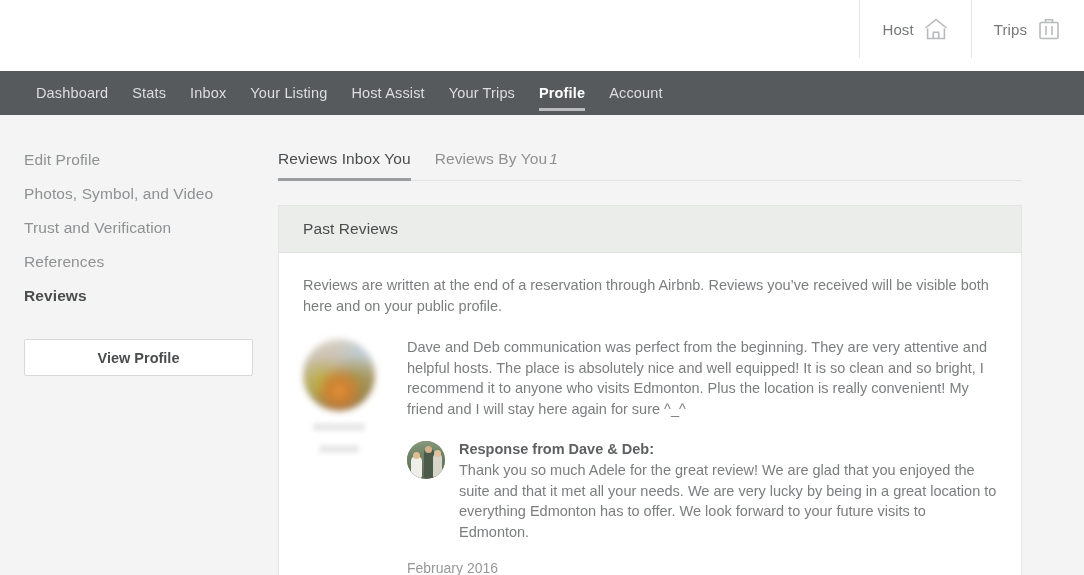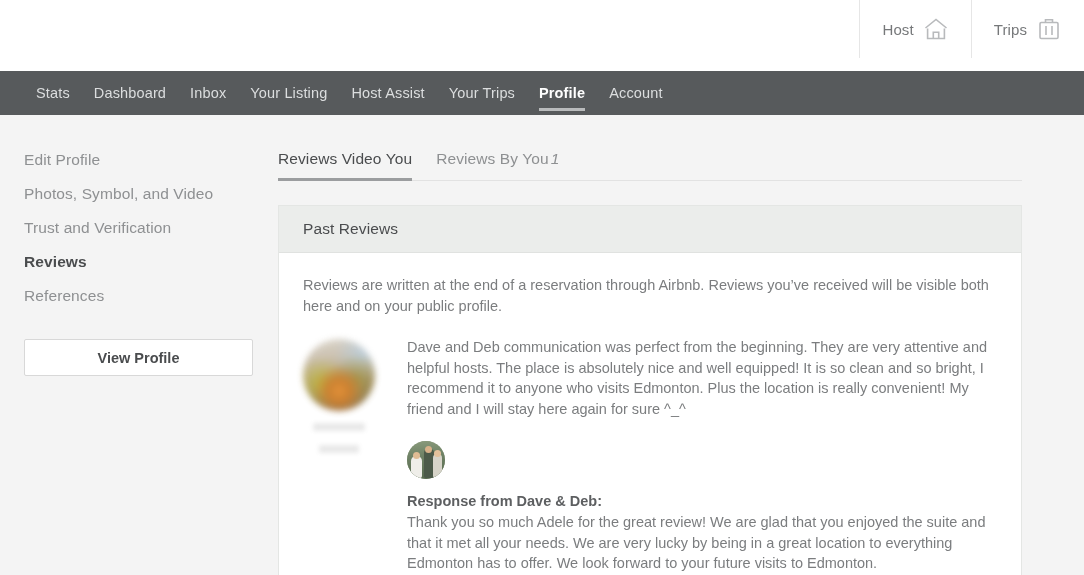--- a/index.html
+++ b/index.html
@@ -225,21 +225,20 @@
     color: #7b7d7f;
     margin: 0;
     max-width: 600px;
   }
 
   .response {
     display: flex;
     gap: 14px;
     margin-top: 22px;
     padding-left: 0;
-    flex-direction: column;
   }
   .response-avatar {
     width: 38px;
     height: 38px;
     flex: 0 0 38px;
     border-radius: 50%;
     overflow: hidden;
     background: #9aa58c;
     position: relative;
   }
@@ -313,46 +312,46 @@
         <rect x="4" y="5.5" width="18" height="16" rx="1.2"></rect>
         <path d="M9.5 5.5 V2.8 H16.5 V5.5"></path>
         <path d="M10 9 V18"></path>
         <path d="M16 9 V18"></path>
       </svg>
     </span>
   </div>
 </div>
 
 <div class="navbar">
+  <div class="nav-item">Dashboard</div>
   <div class="nav-item">Stats</div>
-  <div class="nav-item">Dashboard</div>
   <div class="nav-item">Inbox</div>
   <div class="nav-item">Your Listing</div>
   <div class="nav-item">Host Assist</div>
   <div class="nav-item">Your Trips</div>
   <div class="nav-item active">Profile</div>
   <div class="nav-item">Account</div>
 </div>
 
 <div class="page">
 
   <div class="sidebar">
     <div class="side-link">Edit Profile</div>
     <div class="side-link">Photos, Symbol, and Video</div>
     <div class="side-link">Trust and Verification</div>
+    <div class="side-link">References</div>
     <div class="side-link active">Reviews</div>
-    <div class="side-link">References</div>
     <button class="view-profile-btn">View Profile</button>
   </div>
 
   <div class="main">
 
     <div class="tabs">
       <div class="tab active">
-        <span>Reviews Video You</span>
+        <span>Reviews Inbox You</span>
       </div>
       <div class="tab">
         <span>Reviews By You</span><span class="count">1</span>
       </div>
     </div>
 
     <div class="card">
       <div class="card-header">Past Reviews</div>
       <div class="card-body">
 

